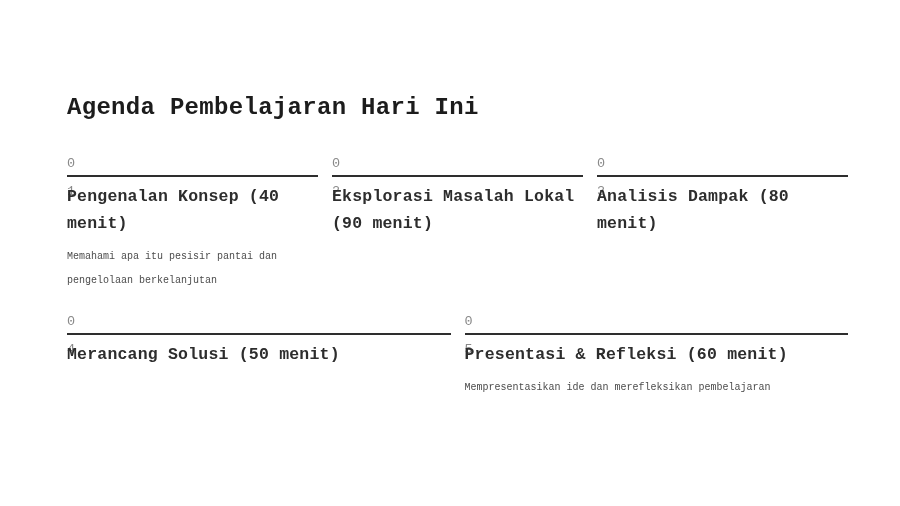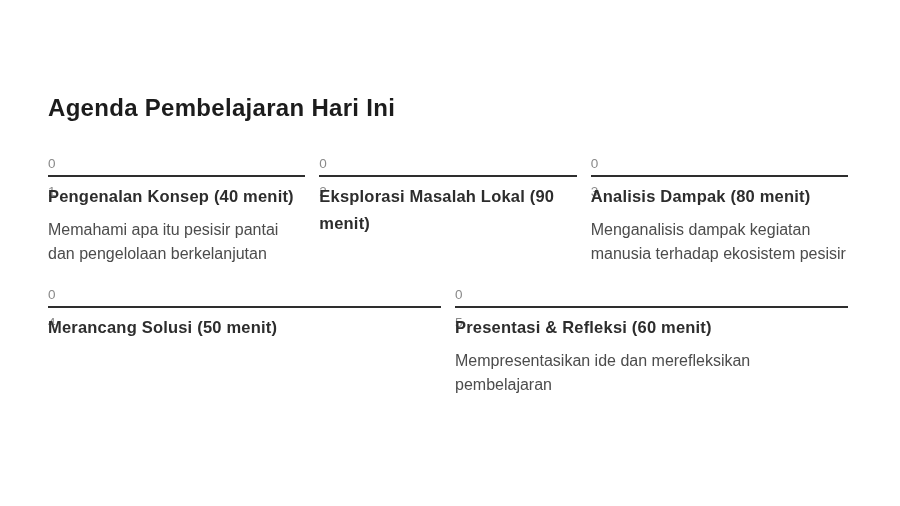--- a/index.html
+++ b/index.html
@@ -11,22 +11,23 @@
     width: 900px;
     height: 506px;
     overflow: hidden;
     font-family: "Liberation Sans", sans-serif;
     -webkit-font-smoothing: antialiased;
   }
   .slide {
     box-sizing: border-box;
     width: 900px;
     height: 404px;
-    padding: 93px 52px 0 48px;
+    padding: 93px 52px 0 67px;
     background: #ffffff;
+    font-family: Liberation Mono, monospace;
   }
   .slide-title {
     margin: 0 0 33px 0;
     font-size: 24px;
     line-height: 30px;
     font-weight: 700;
     letter-spacing: 0.3px;
     color: #1c1c1c;
   }
   .agenda-grid {
@@ -64,21 +65,21 @@
     z-index: 1;
     margin: 6px 0 0 0;
     font-size: 16.5px;
     line-height: 27px;
     font-weight: 700;
     letter-spacing: 0.2px;
     color: #2d2d2d;
   }
   .item-desc {
     margin: 8px 0 0 0;
-    font-size: 16px;
+    font-size: 10px;
     line-height: 24px;
     font-weight: 400;
     color: #4c4c4c;
   }
 </style>
 </head>
 <body>
 
 <main class="slide">
 
@@ -105,21 +106,20 @@
       </div>
     </article>
 
     <article class="agenda-item">
       <div class="num-top">0</div>
       <hr class="rule">
       <div class="heading-wrap">
         <span class="num-bottom">3</span>
         <h3 class="item-title">Analisis Dampak (80 menit)</h3>
       </div>
-      <p class="item-desc">Menganalisis dampak kegiatan manusia terhadap ekosistem pesisir</p>
     </article>
 
   </section>
 
   <section class="agenda-grid row-2">
 
     <article class="agenda-item">
       <div class="num-top">0</div>
       <hr class="rule">
       <div class="heading-wrap">

